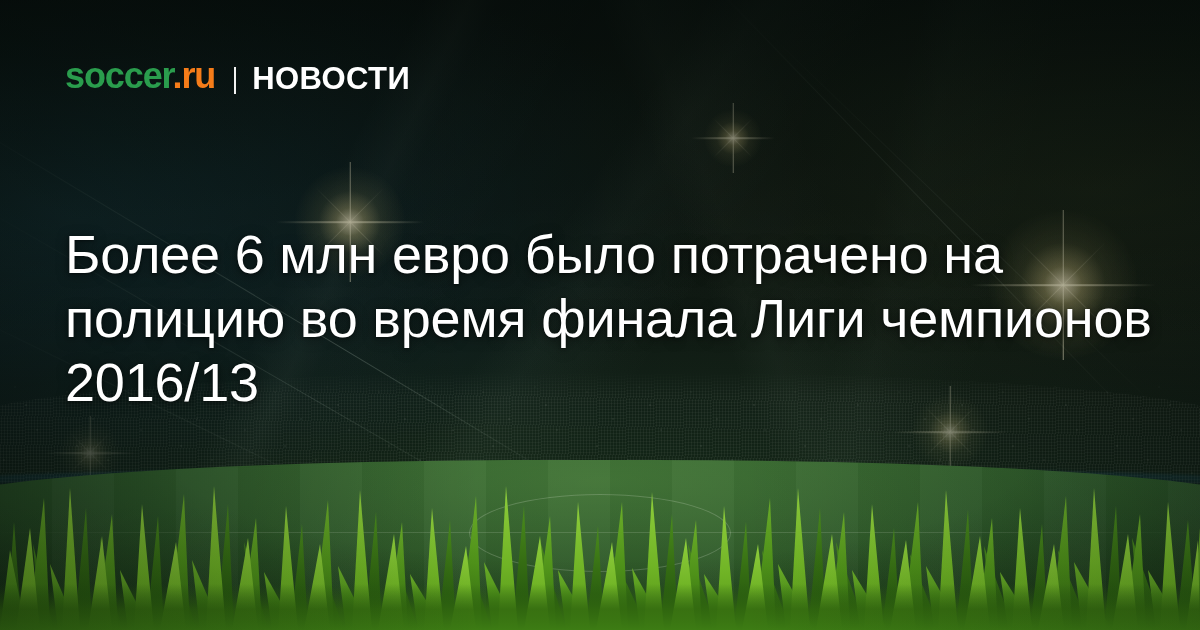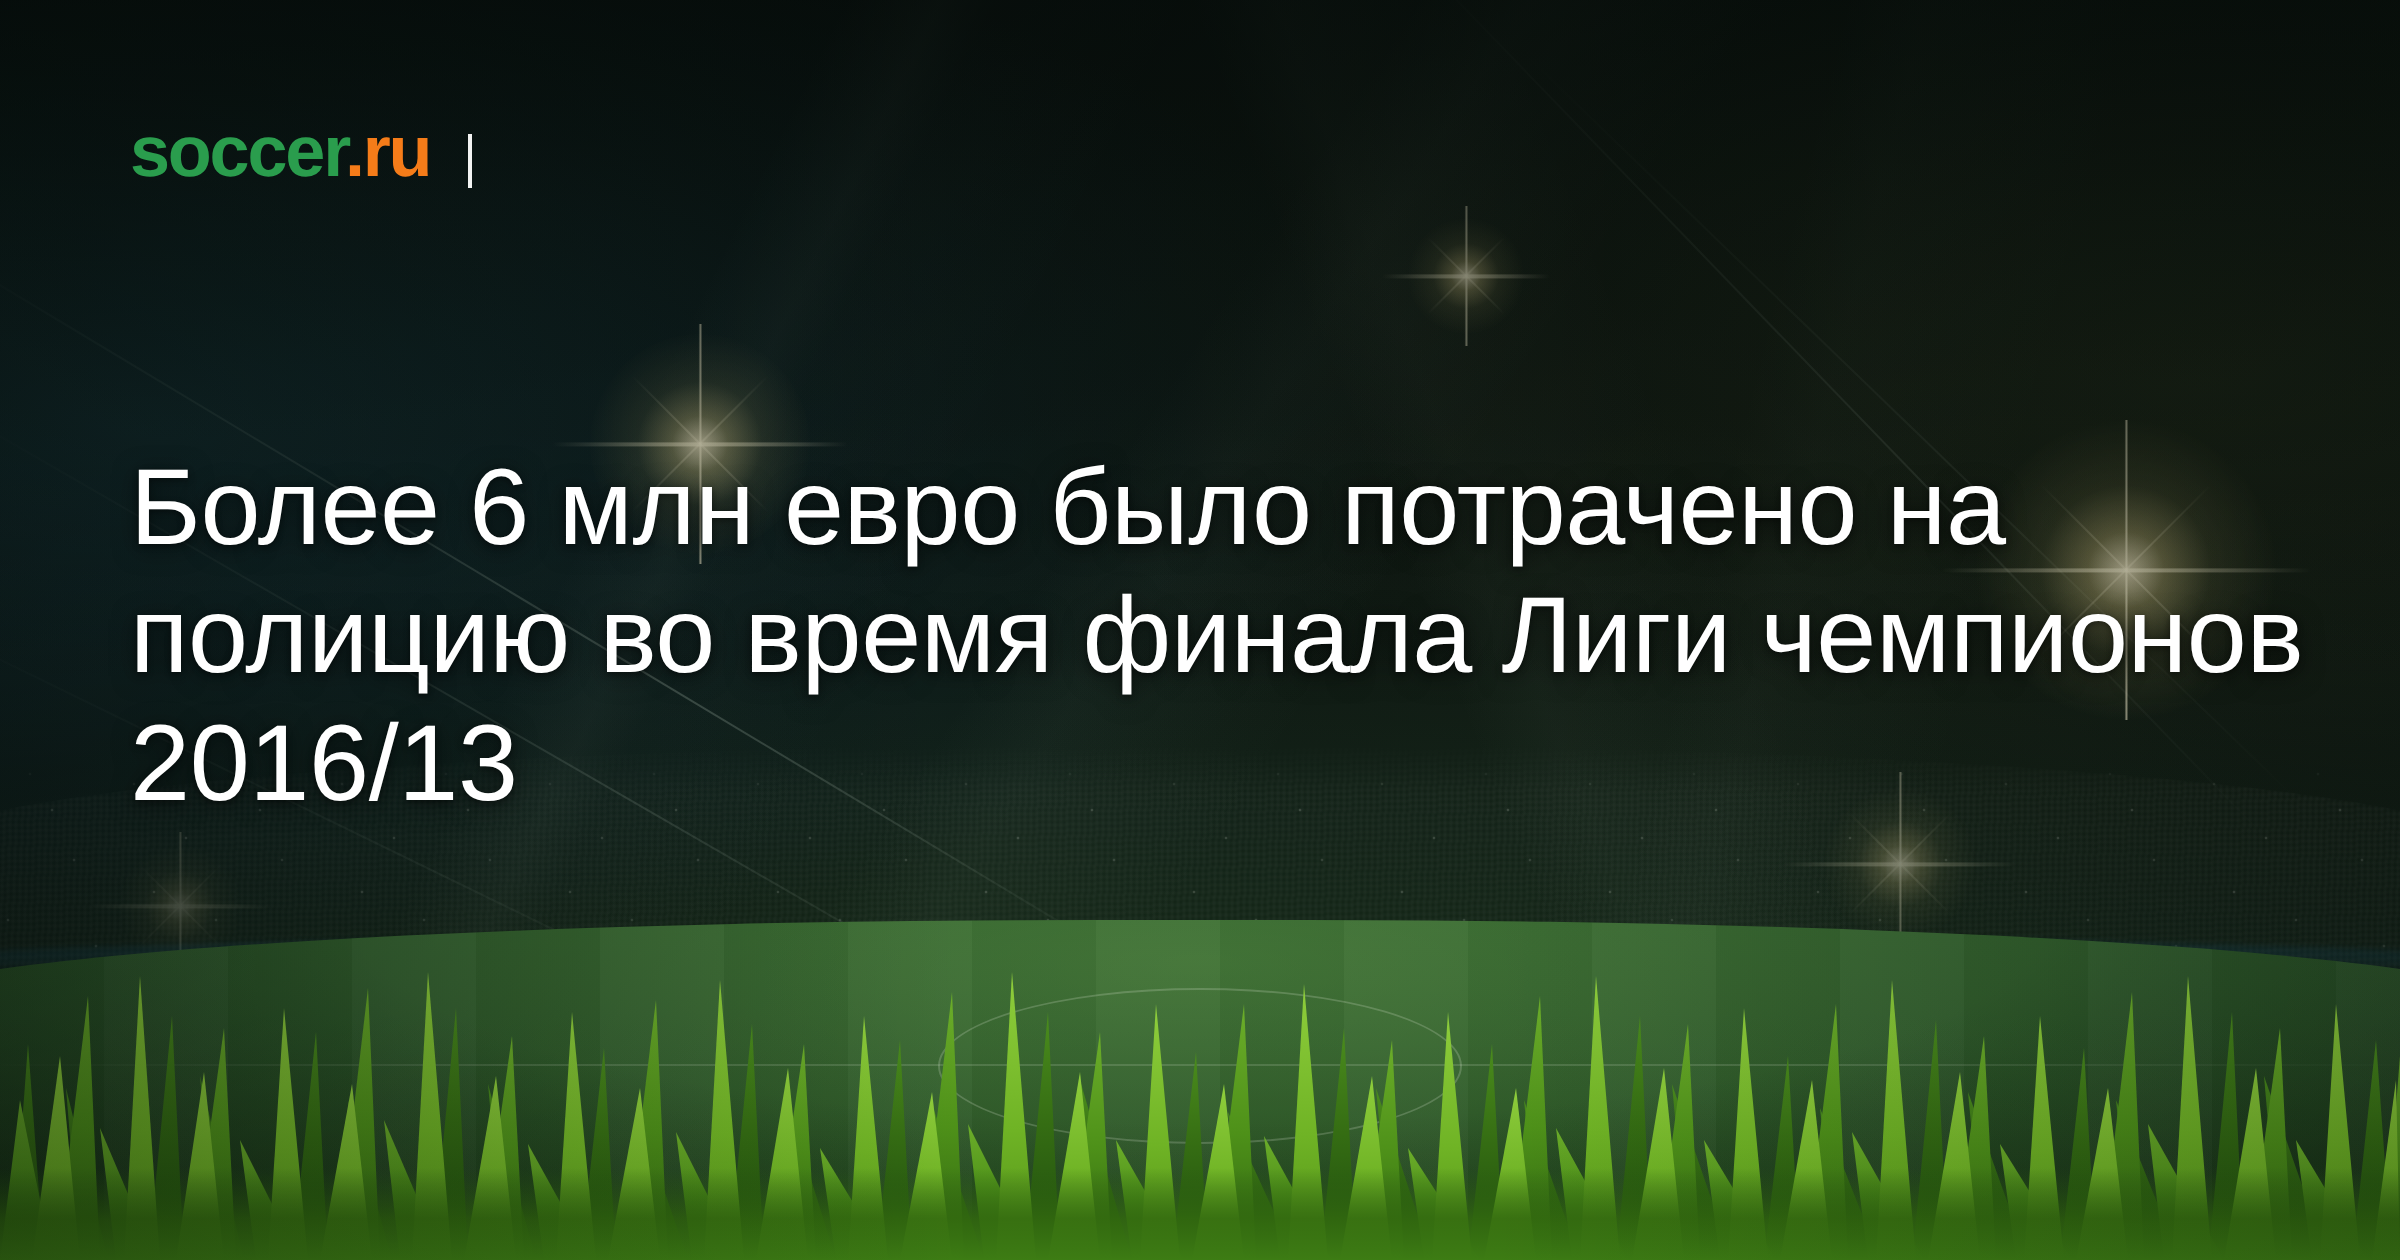--- a/index.html
+++ b/index.html
@@ -440,18 +440,19 @@
     </svg>
   </div>
 
   <div class="bg-layer bg-shade"></div>
 
   <div class="content">
 
     <div class="brandbar">
       <span class="logo"><span class="seg-green">soccer</span><span class="seg-orange">.ru</span></span>
       <span class="divider"></span>
+      <span class="section-label">НОВОСТИ</span>
     </div>
 
     <h1 class="headline">Более 6 млн евро было потрачено на полицию во время финала Лиги чемпионов 2016/13</h1>
 
   </div>
 </div>
 
 </body></html>

